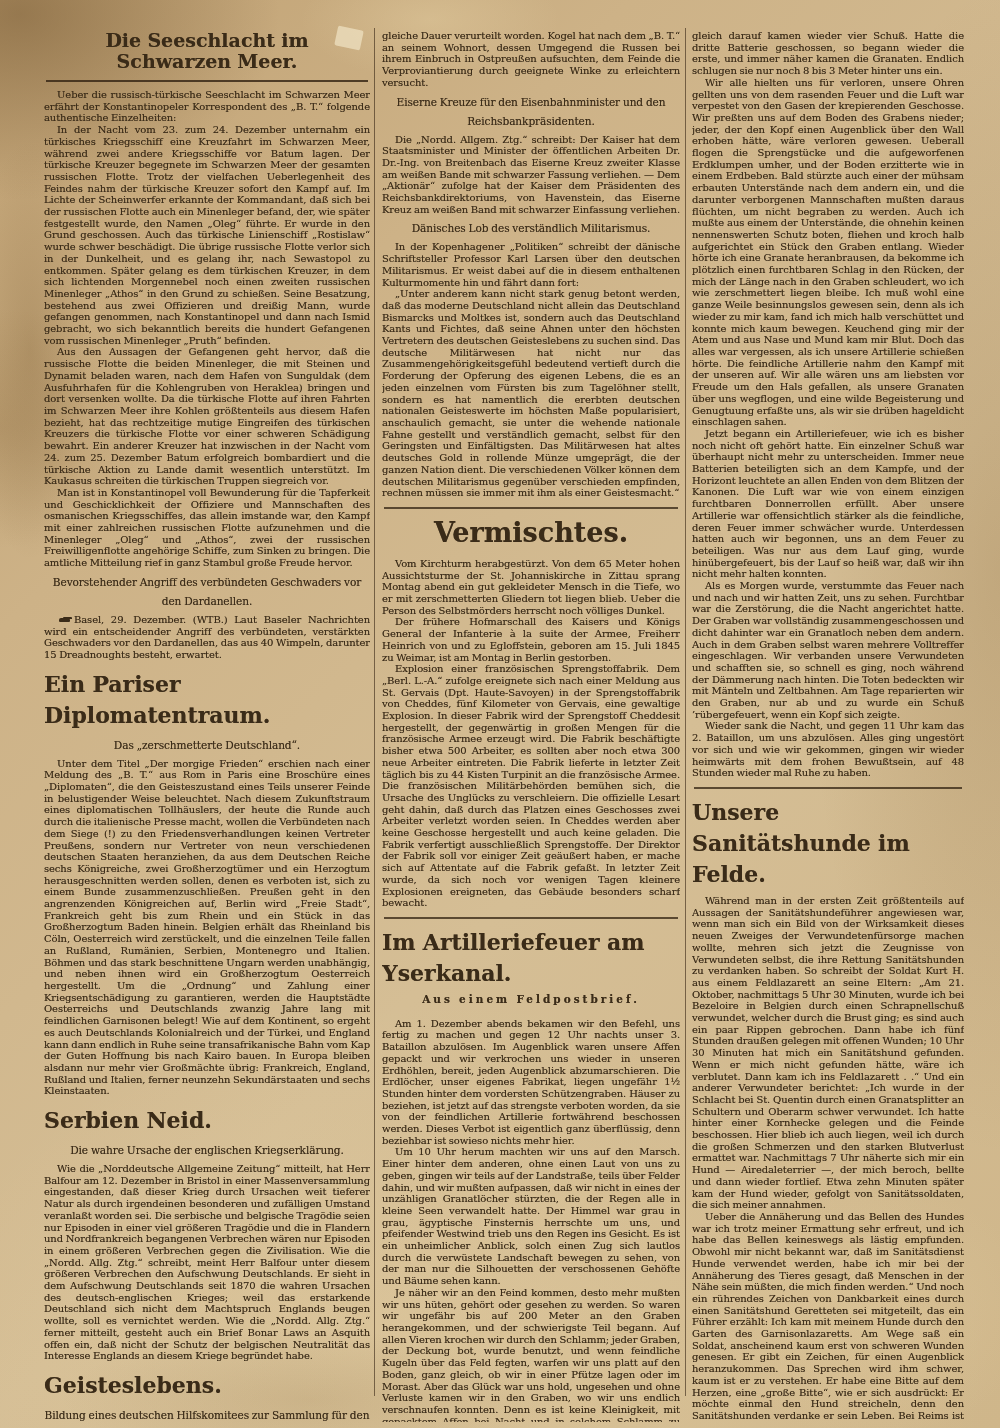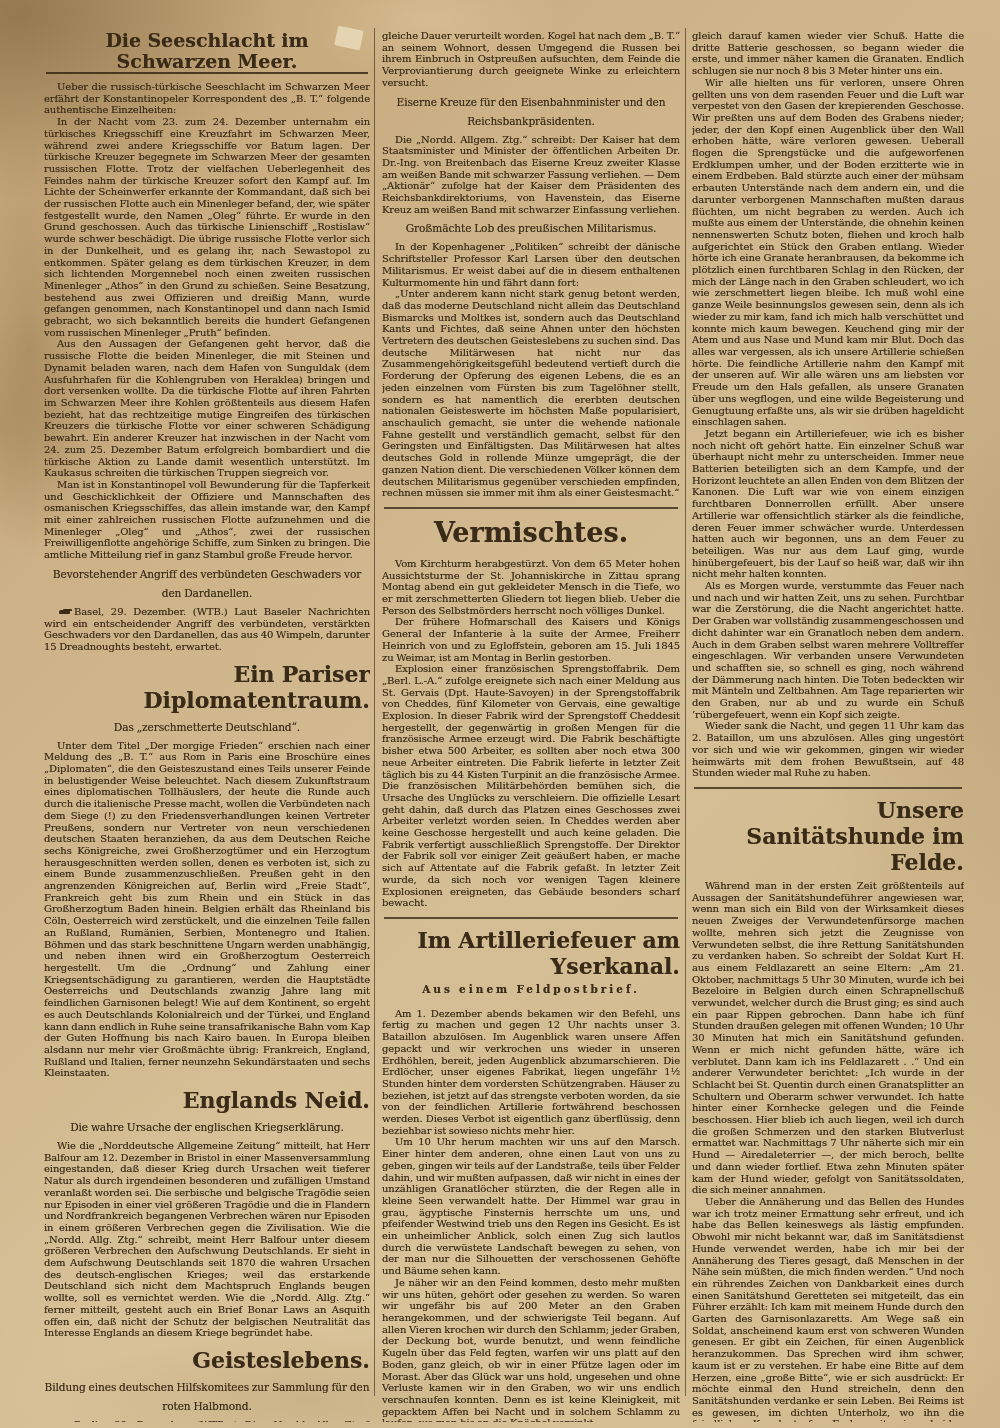--- a/index.html
+++ b/index.html
@@ -32,23 +32,23 @@
   .col3{left:692px;width:272px;}
   .vsep{position:absolute;top:28px;width:1px;height:1368px;background:rgba(58,40,22,.62);}
   .vsep.v1{left:374px;}
   .vsep.v2{left:685px;}
 
   .blk{margin:0;}
   .p{text-indent:13px;}
   .p.noindent{text-indent:0;}
   .h1{font-size:19px;line-height:21px;font-weight:bold;text-align:center;text-indent:0;
       margin:7px 2px 5px;letter-spacing:0;}
-  .h1.underline{border-bottom:2px solid rgba(56,40,22,.85);padding-bottom:0;margin-top:0;margin-bottom:7px;}
+  .h1.underline{border-bottom:2px solid rgba(56,40,22,.85);padding-bottom:8px;margin-top:0;margin-bottom:7px;}
   .hxl{font-size:27px;line-height:30px;font-weight:bold;text-align:center;text-indent:0;margin:9px 0 10px;letter-spacing:0;}
-  .hlg{font-size:22px;line-height:26px;font-weight:bold;text-align:right;text-indent:0;margin:8px 0 5px;letter-spacing:0;}
+  .hlg{font-size:22px;line-height:31px;font-weight:bold;text-align:left;text-indent:0;margin:8px 0 5px;letter-spacing:0;}
   .h2{font-size:10.6px;line-height:19px;font-weight:normal;text-align:center;text-indent:0;margin:4px 0 3px;}
   .spaced{font-size:10.5px;letter-spacing:3px;text-align:center;text-indent:0;margin:1px 0 12px;font-weight:bold;}
   .rule{border:none;border-top:2px solid rgba(55,40,22,.78);margin:8px 2px;height:0;}
   b{font-weight:normal;}
   .wire{display:inline-block;width:11px;height:4px;background:#3a2b18;border-radius:2px 2px 1px 1px;
         margin:0 4px 1px 2px;box-shadow:3px -2px 0 -1px #3a2b18;}
 </style>
 </head>
 <body>
 
@@ -63,33 +63,33 @@
       <div class="blk h1 underline"><span>Die Seeschlacht im Schwarzen Meer.</span></div>
       <div class="blk p"><span>Ueber die russisch-türkische Seeschlacht im Schwarzen Meer erfährt der Konstantinopeler Korrespondent des „B. T.“ folgende authentische Einzelheiten:</span></div>
       <div class="blk p"><span>In der Nacht vom 23. zum 24. Dezember unternahm </span><b>ein türkisches Kriegsschiff</b><span> eine Kreuzfahrt im Schwarzen Meer, während zwei andere Kriegsschiffe </span><b>vor Batum</b><span> lagen. Der türkische Kreuzer begegnete im Schwarzen Meer </span><b>der gesamten russischen Flotte.</b><span> Trotz der vielfachen Ueberlegenheit des Feindes nahm der türkische Kreuzer </span><b>sofort den Kampf auf.</b><span> Im Lichte der Scheinwerfer erkannte der Kommandant, daß sich bei der russischen Flotte auch ein </span><b>Minenleger</b><span> befand, der, wie später festgestellt wurde, den Namen </span><b>„Oleg“</b><span> führte. Er wurde </span><b>in den Grund geschossen.</b><span> Auch das türkische </span><b>Linienschiff „Rostislaw“ wurde schwer beschädigt.</b><span> Die </span><b>übrige russische Flotte verlor sich</b><span> in der Dunkelheit, und es gelang ihr, nach </span><b>Sewastopol zu entkommen.</b><span> Später gelang es dem türkischen Kreuzer, in dem sich lichtenden Morgennebel noch einen </span><b>zweiten russischen Minenleger „Athos“ in den Grund zu schießen.</b><span> Seine Besatzung, bestehend aus zwei Offizieren und dreißig Mann, wurde </span><b>gefangen genommen,</b><span> nach Konstantinopel und dann nach Ismid gebracht, wo sich bekanntlich bereits die hundert Gefangenen vom russischen Minenleger „Pruth“ befinden.</span></div>
       <div class="blk p"><span>Aus den Aussagen der Gefangenen geht hervor, daß die russische Flotte die beiden Minenleger, die mit Steinen und Dynamit beladen waren, nach dem Hafen </span><b>von Sunguldak</b><span> (dem Ausfuhrhafen für die Kohlengruben von Heraklea) bringen und dort versenken wollte. Da die türkische Flotte auf ihren Fahrten im Schwarzen Meer ihre Kohlen größtenteils aus diesem Hafen bezieht, hat das rechtzeitige mutige Eingreifen des türkischen Kreuzers die türkische Flotte vor einer schweren Schädigung bewahrt. Ein </span><b>anderer Kreuzer</b><span> hat inzwischen in der Nacht vom 24. zum 25. Dezember </span><b>Batum erfolgreich bombardiert</b><span> und die türkische Aktion zu Lande damit wesentlich unterstützt. </span><b>Im Kaukasus schreiten die türkischen Truppen siegreich vor.</b></div>
       <div class="blk p"><span>Man ist in Konstantinopel voll Bewunderung für die Tapferkeit und Geschicklichkeit der Offiziere und Mannschaften des osmanischen Kriegsschiffes, das allein imstande war, den Kampf mit einer zahlreichen russischen Flotte aufzunehmen und die Minenleger </span><b>„Oleg“</b><span> und </span><b>„Athos“,</b><span> zwei der russischen Freiwilligenflotte angehörige Schiffe, zum Sinken zu bringen. Die amtliche Mitteilung rief in ganz Stambul große Freude hervor.</span></div>
       <div class="blk h2"><span>Bevorstehender Angriff des verbündeten Geschwaders vor den Dardanellen.</span></div>
       <div class="blk p"><span class="wire"></span><b>Basel,</b><span> 29. Dezember. (WTB.) </span><b>Laut Baseler Nachrichten wird ein entscheidender Angriff des verbündeten, verstärkten Geschwaders vor den Dardanellen, das aus 40 Wimpeln, darunter 15 Dreadnoughts besteht, erwartet.</b></div>
       <div class="blk hlg"><span>Ein Pariser Diplomatentraum.</span></div>
       <div class="blk h2"><span>Das „zerschmetterte Deutschland“.</span></div>
       <div class="blk p"><span>Unter dem Titel „Der morgige Frieden“ erschien nach einer Meldung des „B. T.“ aus Rom in Paris eine Broschüre eines „Diplomaten“, die den Geisteszustand eines Teils unserer Feinde in belustigender Weise beleuchtet. Nach diesem Zukunftstraum eines diplomatischen Tollhäuslers, der heute die Runde auch durch die italienische Presse macht, wollen die Verbündeten nach dem Siege (!) zu den Friedensverhandlungen keinen Vertreter Preußens, sondern nur Vertreter von neun verschiedenen deutschen Staaten heranziehen, da aus dem Deutschen Reiche sechs Königreiche, zwei Großherzogtümer und ein Herzogtum herausgeschnitten werden sollen, denen es verboten ist, sich zu einem Bunde zusammenzuschließen. Preußen geht in den angrenzenden Königreichen auf, Berlin wird „Freie Stadt“, Frankreich geht bis zum Rhein und ein Stück in das Großherzogtum Baden hinein. Belgien erhält das Rheinland bis Cöln, Oesterreich wird zerstückelt, und die einzelnen Teile fallen an Rußland, Rumänien, Serbien, Montenegro und Italien. Böhmen und das stark beschnittene Ungarn werden unabhängig, und neben ihnen wird ein Großherzogtum Oesterreich hergestellt. Um die „Ordnung“ und Zahlung einer Kriegsentschädigung zu garantieren, werden die Hauptstädte Oesterreichs und Deutschlands zwanzig Jahre lang mit feindlichen Garnisonen belegt! Wie auf dem Kontinent, so ergeht es auch Deutschlands Kolonialreich und der Türkei, und England kann dann endlich in Ruhe seine transafrikanische Bahn vom Kap der Guten Hoffnung bis nach Kairo bauen. In Europa bleiben alsdann nur mehr vier Großmächte übrig: Frankreich, England, Rußland und Italien, ferner neunzehn Sekundärstaaten und sechs Kleinstaaten.</span></div>
-      <div class="blk hlg"><span>Englands Neid.</span></div>
+      <div class="blk hlg"><span>Serbien Neid.</span></div>
       <div class="blk h2"><span>Die wahre Ursache der englischen Kriegserklärung.</span></div>
       <div class="blk p"><span>Wie die „Norddeutsche Allgemeine Zeitung“ mitteilt, hat Herr Balfour am 12. Dezember in Bristol in einer Massenversammlung eingestanden, daß dieser </span><b>Krieg durch Ursachen weit tieferer Natur</b><span> als durch irgendeinen besonderen und zufälligen Umstand veranlaßt worden sei. Die serbische und belgische Tragödie seien nur Episoden in einer viel größeren Tragödie und die in Flandern und Nordfrankreich begangenen Verbrechen wären nur Episoden in einem größeren Verbrechen gegen die Zivilisation. Wie die „Nordd. Allg. Ztg.“ schreibt, meint Herr Balfour unter diesem größeren Verbrechen den </span><b>Aufschwung Deutschlands.</b><span> Er sieht in dem Aufschwung Deutschlands seit 1870 die wahren Ursachen des deutsch-englischen Krieges; weil das erstarkende Deutschland sich nicht dem Machtspruch Englands beugen wollte, soll es vernichtet werden. Wie die „Nordd. Allg. Ztg.“ ferner mitteilt, gesteht auch </span><b>ein Brief Bonar Laws an Asquith</b><span> offen ein, daß </span><b>nicht der Schutz der belgischen Neutralität das Interesse Englands</b><span> an diesem Kriege begründet habe.</span></div>
       <div class="blk hlg"><span>Geisteslebens.</span></div>
       <div class="blk h2"><span>Bildung eines deutschen Hilfskomitees zur Sammlung für den roten Halbmond.</span></div>
       <div class="blk p"><span class="wire"></span><b>Berlin,</b><span> 29. Dezember. (WTB. ) Die „Nordd. Allg. Ztg.“ meldet die Bildung eines deutschen Hilfskomitees zum Zwecke einer Sammlung für den roten Halbmond. Der Kaiser habe 40 000 Mark gestiftet und dies dem Sultan mitgeteilt. Der Dresdner Stadtrat spendete 5000 Mark, der städtische Kriegsfürsorgeausschuß in Chemnitz 1500 Mark.</span></div>
     </div>
   <div class="vsep v1"></div>
   <div class="col col2">
       <div class="blk p noindent"><b>gleiche Dauer verurteilt</b><span> worden. Kogel hat nach dem „B. T.“ an seinem Wohnort, dessen Umgegend die Russen bei ihrem Einbruch in Ostpreußen aufsuchten, dem Feinde die Verproviantierung durch geeignete Winke zu erleichtern versucht.</span></div>
       <div class="blk h2"><span>Eiserne Kreuze für den Eisenbahnminister und den Reichsbankpräsidenten.</span></div>
       <div class="blk p"><span>Die „Nordd. Allgem. Ztg.“ schreibt: Der Kaiser hat dem Staatsminister und Minister der öffentlichen Arbeiten Dr. Dr.-Ing. von Breitenbach das Eiserne Kreuz zweiter Klasse am weißen Bande mit schwarzer Fassung verliehen. — Dem „Aktionär“ zufolge hat der Kaiser dem Präsidenten des Reichsbankdirektoriums, von Havenstein, das Eiserne Kreuz am weißen Band mit schwarzer Einfassung verliehen.</span></div>
-      <div class="blk h2"><span>Großmächte Lob des preußischen Militarismus.</span></div>
+      <div class="blk h2"><span>Dänisches Lob des verständlich Militarismus.</span></div>
       <div class="blk p"><span>In der Kopenhagener „Politiken“ schreibt der dänische Schriftsteller Professor Karl Larsen über den deutschen Militarismus. Er weist dabei auf die in diesem enthaltenen Kulturmomente hin und fährt dann fort:</span></div>
       <div class="blk p"><span>„Unter anderem kann nicht stark genug betont werden, daß das moderne Deutschland nicht allein das Deutschland Bismarcks und Moltkes ist, sondern auch das Deutschland Kants und Fichtes, daß seine Ahnen unter den höchsten Vertretern des deutschen Geisteslebens zu suchen sind. Das deutsche Militärwesen hat nicht nur das Zusammengehörigkeitsgefühl bedeutend vertieft durch die Forderung der Opferung des eigenen Lebens, die es an jeden einzelnen vom Fürsten bis zum Tagelöhner stellt, sondern es hat namentlich die ererbten deutschen nationalen Geisteswerte im höchsten Maße popularisiert, anschaulich gemacht, sie unter die wehende nationale Fahne gestellt und verständlich gemacht, selbst für den Geringsten und Einfältigsten. Das Militärwesen hat altes deutsches Gold in rollende Münze umgeprägt, die der ganzen Nation dient. Die verschiedenen Völker können dem deutschen Militarismus gegenüber verschieden empfinden, rechnen müssen sie immer mit ihm als einer Geistesmacht.“</span></div>
       <hr class="blk rule">
       <div class="blk hxl"><span>Vermischtes.</span></div>
       <div class="blk p"><b>Vom Kirchturm herabgestürzt.</b><span> Von dem 65 Meter hohen Aussichtsturme der St. Johanniskirche in Zittau sprang Montag abend ein gut gekleideter Mensch in die Tiefe, wo er mit zerschmetterten Gliedern tot liegen blieb. Ueber die Person des Selbstmörders herrscht noch völliges Dunkel.</span></div>
       <div class="blk p"><b>Der frühere Hofmarschall des Kaisers</b><span> und Königs General der Infanterie à la suite der Armee, Freiherr Heinrich von und zu Egloffstein, geboren am 15. Juli 1845 zu Weimar, ist am Montag in Berlin gestorben.</span></div>
       <div class="blk p"><b>Explosion einer französischen Sprengstoffabrik.</b><span> Dem „Berl. L.-A.“ zufolge ereignete sich nach einer Meldung aus St. Gervais (Dpt. Haute-Savoyen) in der Sprengstoffabrik von Cheddes, fünf Kilometer von Gervais, eine gewaltige Explosion. In dieser Fabrik wird der Sprengstoff Cheddesit hergestellt, der gegenwärtig in großen Mengen für die französische Armee erzeugt wird. Die Fabrik beschäftigte bisher etwa 500 Arbeiter, es sollten aber noch etwa 300 neue Arbeiter eintreten. Die Fabrik lieferte in letzter Zeit täglich bis zu 44 Kisten Turpinit an die französische Armee. Die französischen Militärbehörden bemühen sich, die Ursache des Unglücks zu verschleiern. Die offizielle Lesart geht dahin, daß durch das Platzen eines Geschosses zwei Arbeiter verletzt worden seien. In Cheddes werden aber keine Geschosse hergestellt und auch keine geladen. Die Fabrik verfertigt ausschließlich Sprengstoffe. Der Direktor der Fabrik soll vor einiger Zeit geäußert haben, er mache sich auf Attentate auf die Fabrik gefaßt. In letzter Zeit wurde, da sich noch vor wenigen Tagen </span><b>kleinere Explosionen ereigneten, das Gebäude besonders scharf bewacht.</b></div>
       <hr class="blk rule">
       <div class="blk hlg"><span>Im Artilleriefeuer am Yserkanal.</span></div>
       <div class="blk spaced"><span>Aus einem Feldpostbrief.</span></div>

